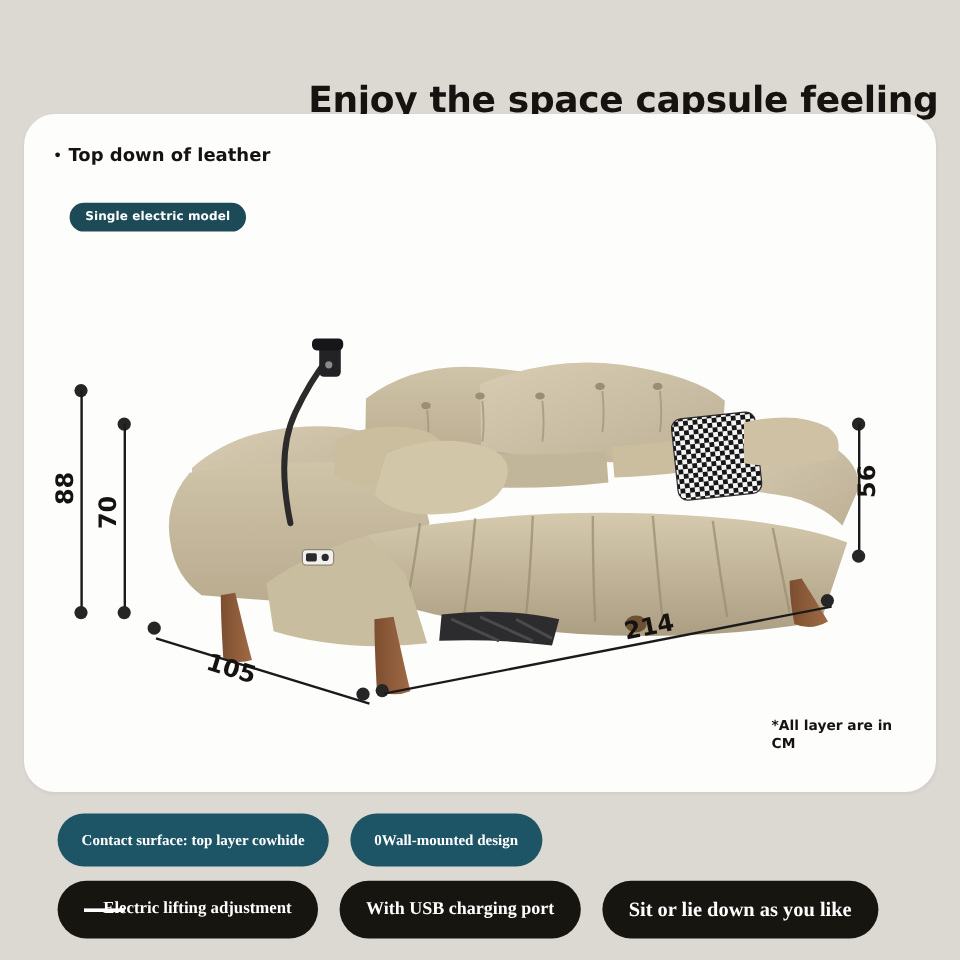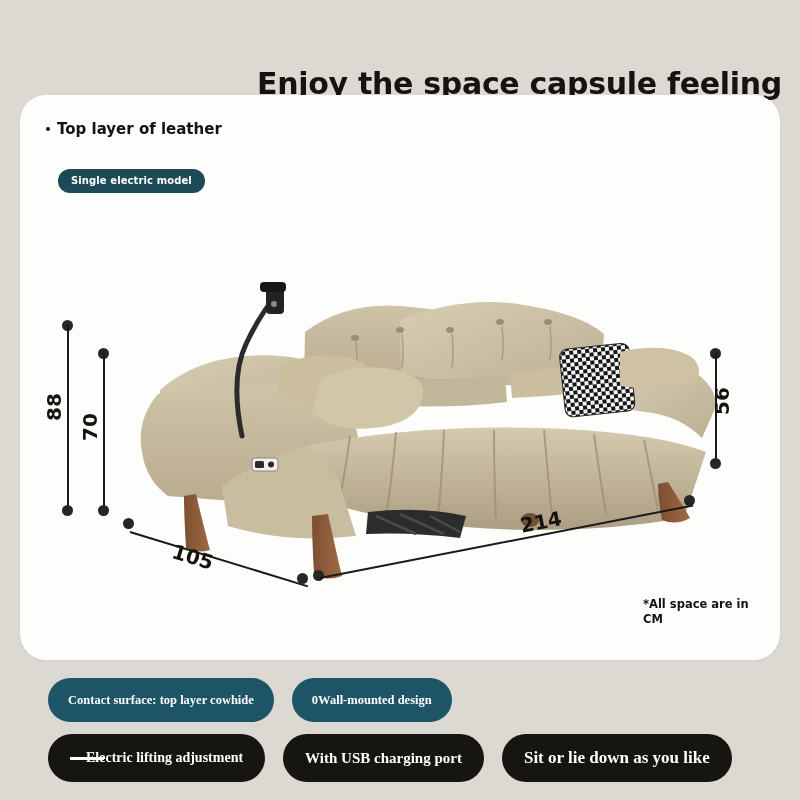--- a/index.html
+++ b/index.html
@@ -87,21 +87,21 @@
 <body>
 
 <div class="page">
 
   <div class="headline">Enjoy the space capsule feeling</div>
 
   <div class="card">
 
     <div class="bullet-line">
       <span class="bullet-dot"></span>
-      <span class="bullet-text">Top layer of leather</span>
+      <span class="bullet-text">Top down of leather</span>
     </div>
 
     <div class="badge">Single electric model</div>
 
     <div class="sofa-wrap">
       <svg class="sofa-svg" viewBox="0 0 650 320">
         <defs>
           <linearGradient id="lth" x1="0" y1="0" x2="0" y2="1">
             <stop offset="0" stop-color="#cfc3a8"></stop>
             <stop offset="1" stop-color="#b8ab8e"></stop>
@@ -225,21 +225,21 @@
       <div class="dim-label" style="left:152px;top:450px;transform:rotate(17deg);">105</div>
     </div>
 
     <div>
       <div class="dot" style="left:293px;top:475px;"></div>
       <div class="dim-line" style="left:300px;top:482px;width:380px;height:2px;transform:rotate(-11deg);transform-origin:left center;"></div>
       <div class="dot" style="left:664px;top:400px;"></div>
       <div class="dim-label" style="left:500px;top:415px;transform:rotate(-11deg);">214</div>
     </div>
 
-    <div class="units-note">*All space are in CM</div>
+    <div class="units-note">*All layer are in CM</div>
   </div>
 
   <div class="pill-row row-teal">
     <div class="pill teal">Contact surface: top layer cowhide</div>
     <div class="pill teal">0Wall-mounted design</div>
   </div>
 
   <div class="pill-row row-dark">
     <div class="pill dark">
       <span class="dash"></span>

